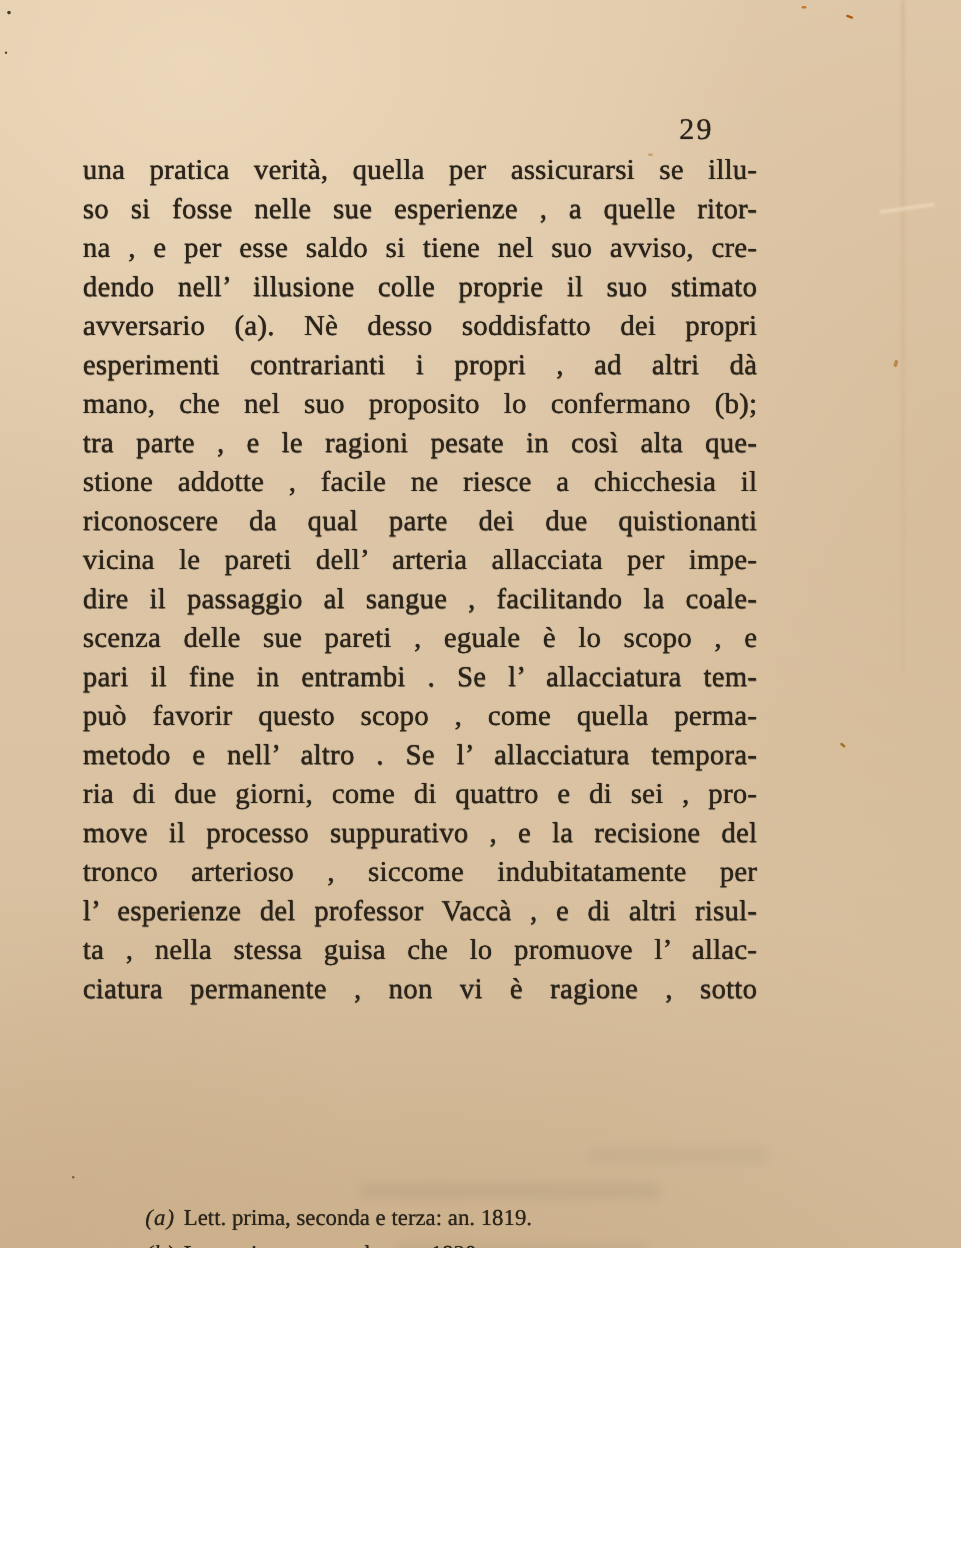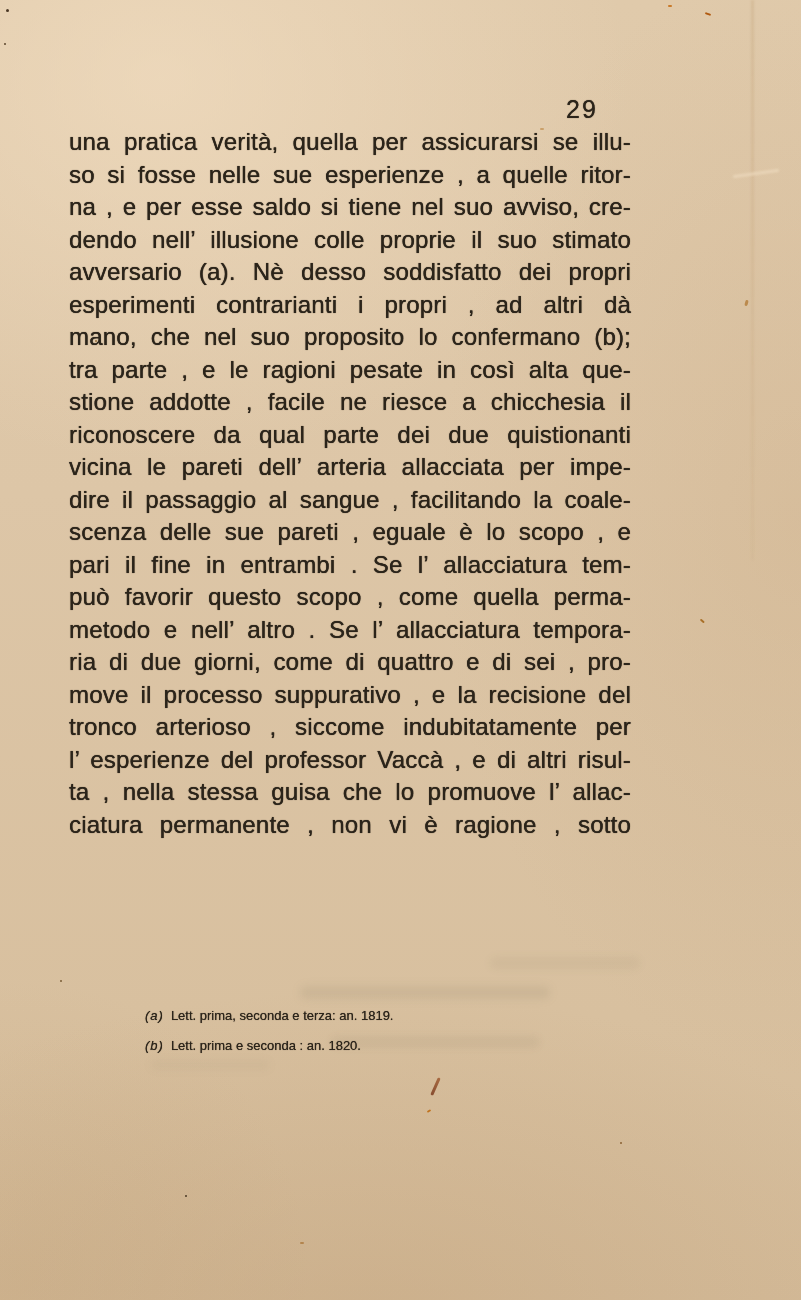--- a/index.html
+++ b/index.html
@@ -1,23 +1,23 @@
 <!DOCTYPE html>
 <html><head>
 <meta charset="utf-8">
 <style>
   html, body { margin: 0; padding: 0; }
   body { width: 801px; height: 1300px; overflow: hidden; }
 
   .page {
     position: relative;
     width: 801px;
-    height: 1300px;
+    height: 1040px;
     overflow: hidden;
-    font-family: Liberation Sans, sans-serif;
+    font-family: Liberation Serif, serif;
     color: #2b241a;
     background-color: #dcc5a6;
     background-image:
       radial-gradient(ellipse 760px 620px at 20% 6%, rgba(244,224,196,0.60), rgba(244,224,196,0) 62%),
       radial-gradient(ellipse 560px 860px at 100% 40%, rgba(198,166,126,0.28), rgba(198,166,126,0) 65%),
       radial-gradient(ellipse 900px 480px at 45% 102%, rgba(186,152,112,0.33), rgba(186,152,112,0) 70%),
       radial-gradient(ellipse 420px 420px at 2% 98%, rgba(190,158,116,0.25), rgba(190,158,116,0) 70%),
       linear-gradient(180deg, #e0caab 0%, #ddc6a7 38%, #d8c09f 78%, #d4bb99 100%);
   }
 
@@ -53,25 +53,24 @@
     text-align-last: justify;
     white-space: normal;
     overflow: visible;
     text-shadow: 0 0 0.9px rgba(43,36,26,0.95), 0.3px 0.3px 0.4px rgba(43,36,26,0.55);
   }
 
   .footnotes {
     position: absolute; left: 121px; top: 1001px; width: 460px;
   }
   .footnote {
-    font-size: 13px;
+    font-size: 19px;
     line-height: 30px;
     text-shadow: 0 0 0.7px rgba(43,36,26,0.9);
     white-space: nowrap;
-    margin-left: 24px;
   }
   .footnote .fn-marker { font-style: italic; margin-right: 7px; letter-spacing: 1px; }
 
   
   .pen-mark {
     position: absolute; left: 434px; top: 1077px; width: 3px; height: 19px;
     background: linear-gradient(180deg, #a05c32, #7a3a1e);
     border-radius: 2px;
     transform: rotate(24deg);
     opacity: 0.85;

